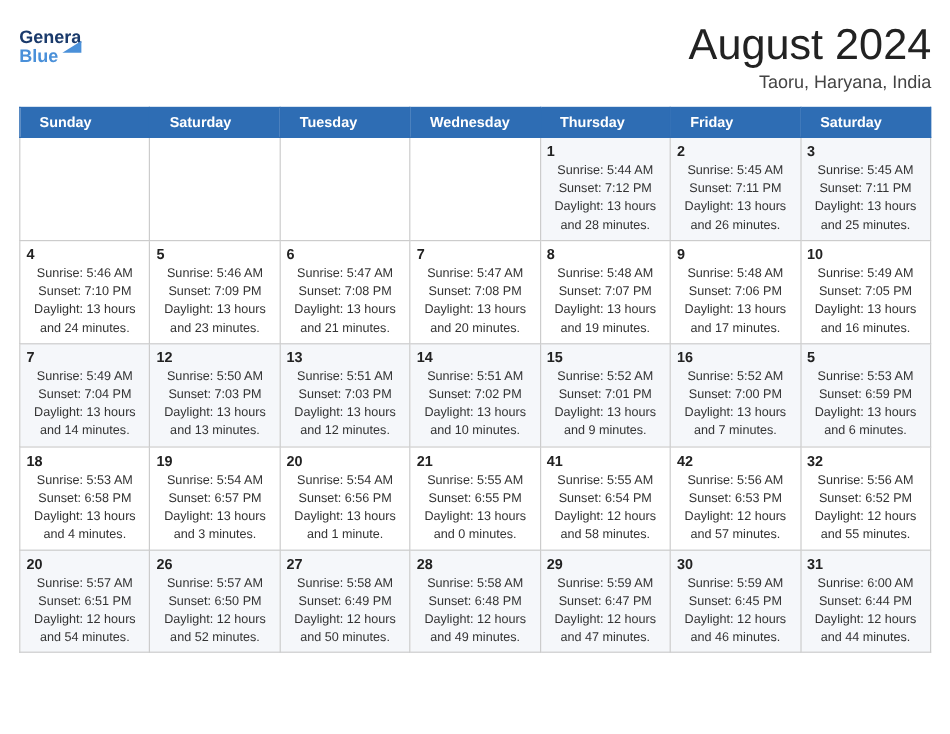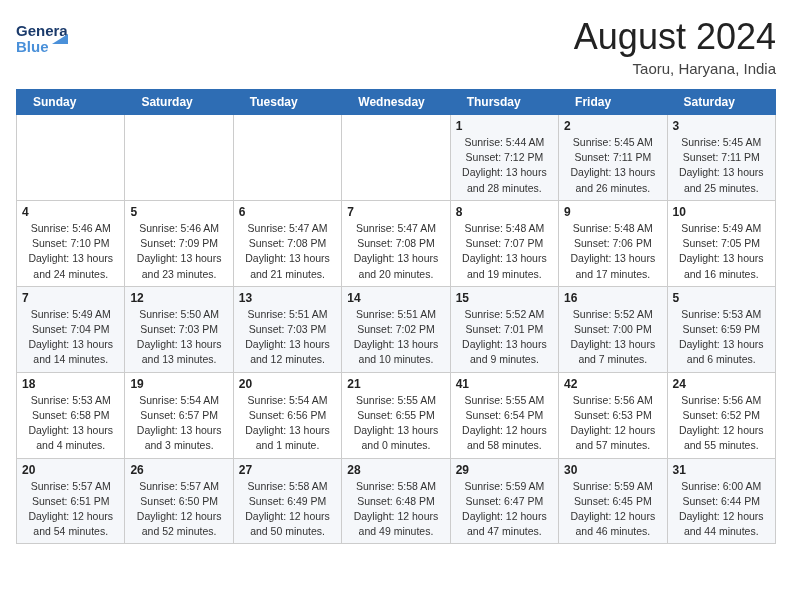--- a/index.html
+++ b/index.html
@@ -208,21 +208,21 @@
         </td>
         <td>
           <span class="day-num">41</span>
           <div class="day-detail">Sunrise: 5:55 AM<br>Sunset: 6:54 PM<br>Daylight: 12 hours<br>and 58 minutes.</div>
         </td>
         <td>
           <span class="day-num">42</span>
           <div class="day-detail">Sunrise: 5:56 AM<br>Sunset: 6:53 PM<br>Daylight: 12 hours<br>and 57 minutes.</div>
         </td>
         <td>
-          <span class="day-num">24</span>
+          <span class="day-num">32</span>
           <div class="day-detail">Sunrise: 5:56 AM<br>Sunset: 6:52 PM<br>Daylight: 12 hours<br>and 55 minutes.</div>
         </td>
       </tr>
       <tr>
         <td>
           <span class="day-num">20</span>
           <div class="day-detail">Sunrise: 5:57 AM<br>Sunset: 6:51 PM<br>Daylight: 12 hours<br>and 54 minutes.</div>
         </td>
         <td>
           <span class="day-num">26</span>

